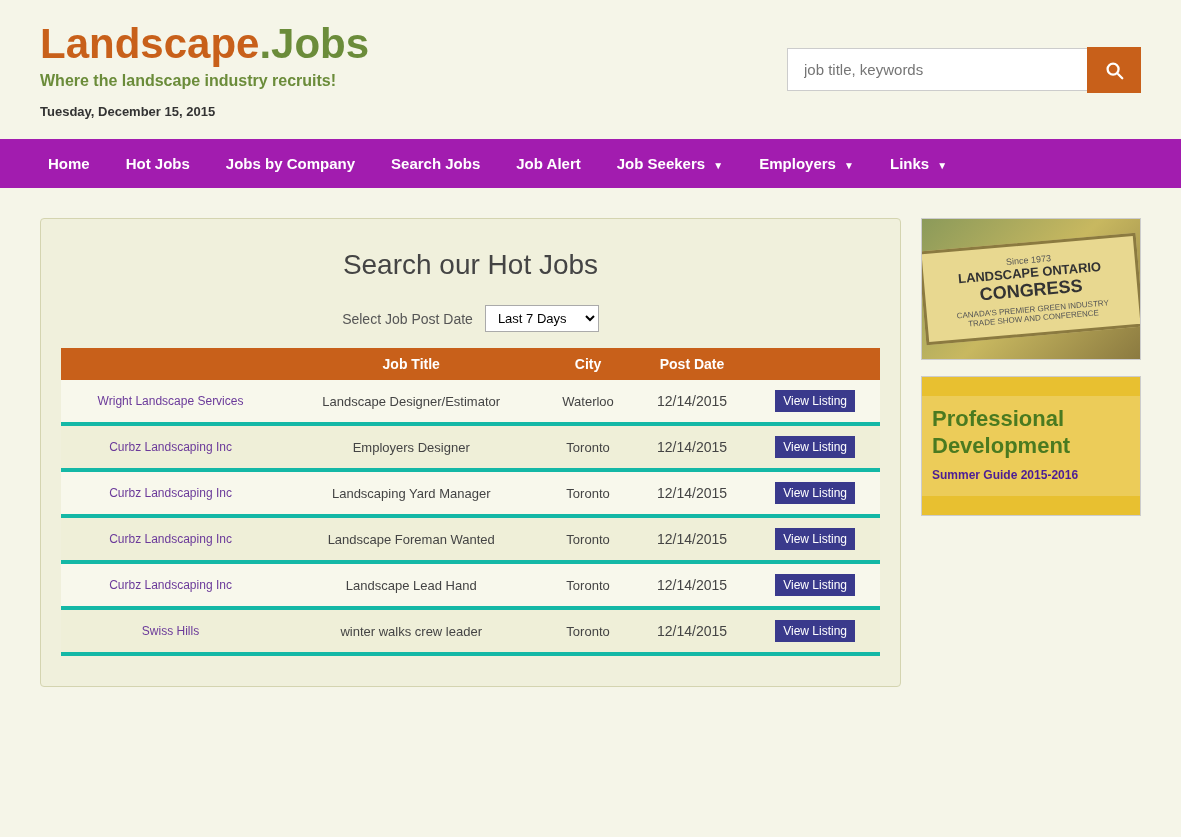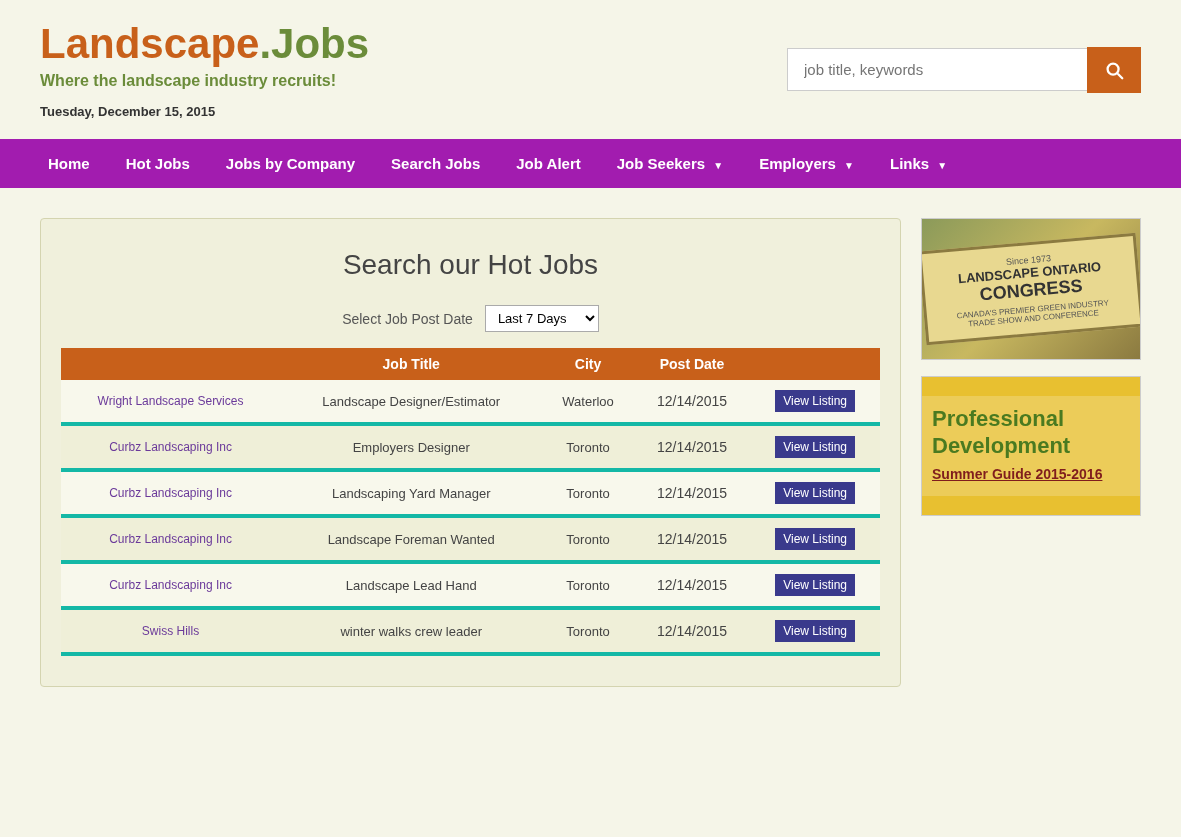--- a/index.html
+++ b/index.html
@@ -244,17 +244,17 @@
           <div class="ad-congress-sub">CANADA'S PREMIER GREEN INDUSTRY TRADE SHOW AND CONFERENCE</div>
         </div>
       </div>
     </div>
 
 
     <div class="ad-box ad-professional">
       <div class="ad-professional-text">
         <span>Professional Development</span>
         <br>
-        <span style="font-size:14px;color:#7f1d1d;text-decoration:underline;">Summer Guide 2015-2016</span>
+        <span style="font-size:12px;color:#4c1d95;">Summer Guide 2015-2016</span>
       </div>
     </div>
   </div>
 </div>
 
 </body></html>

